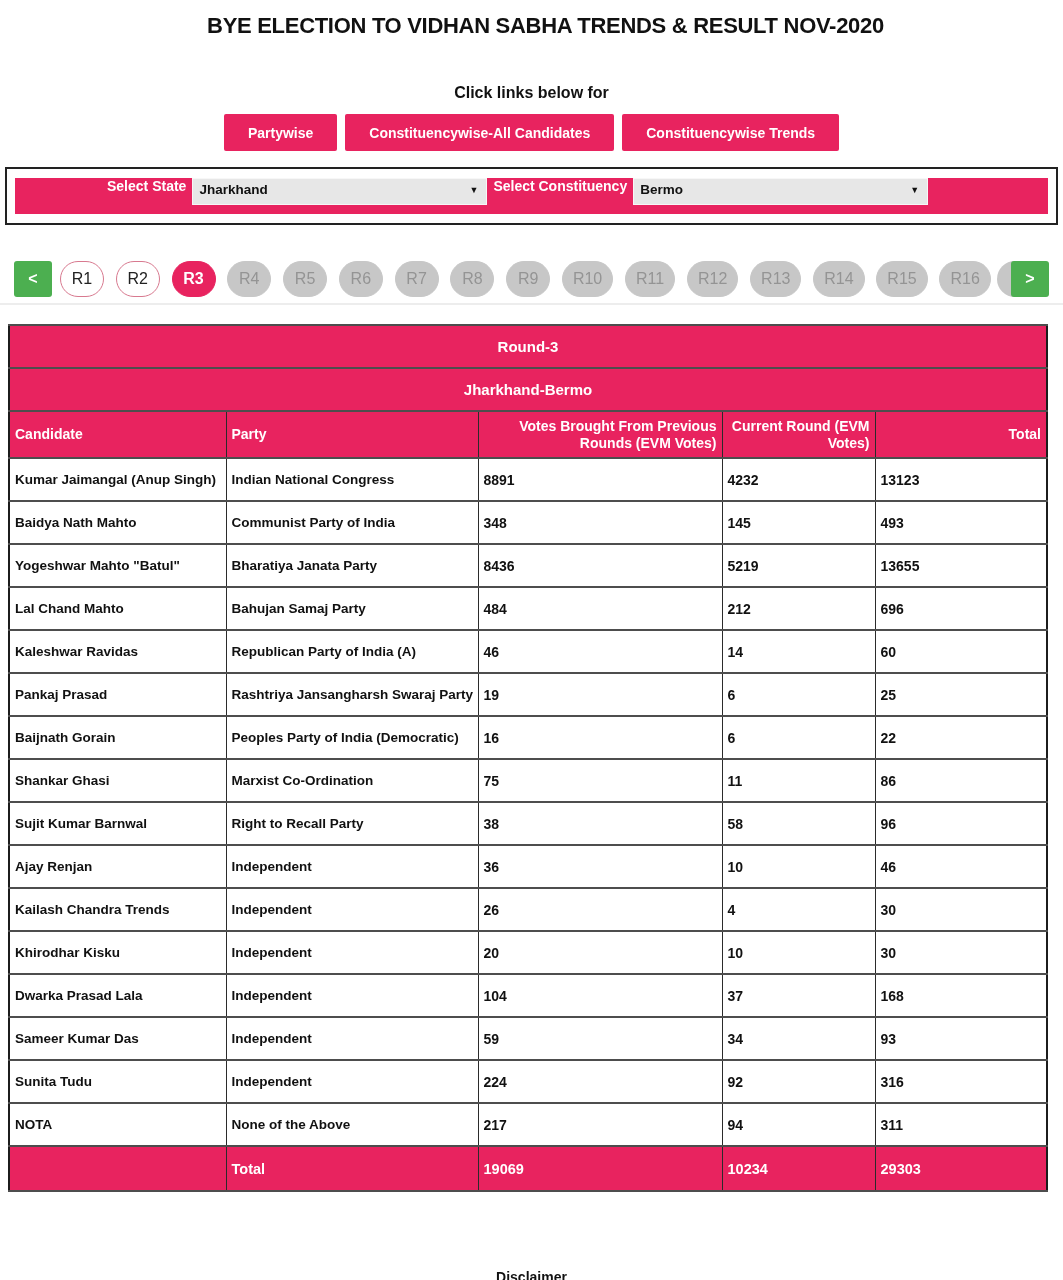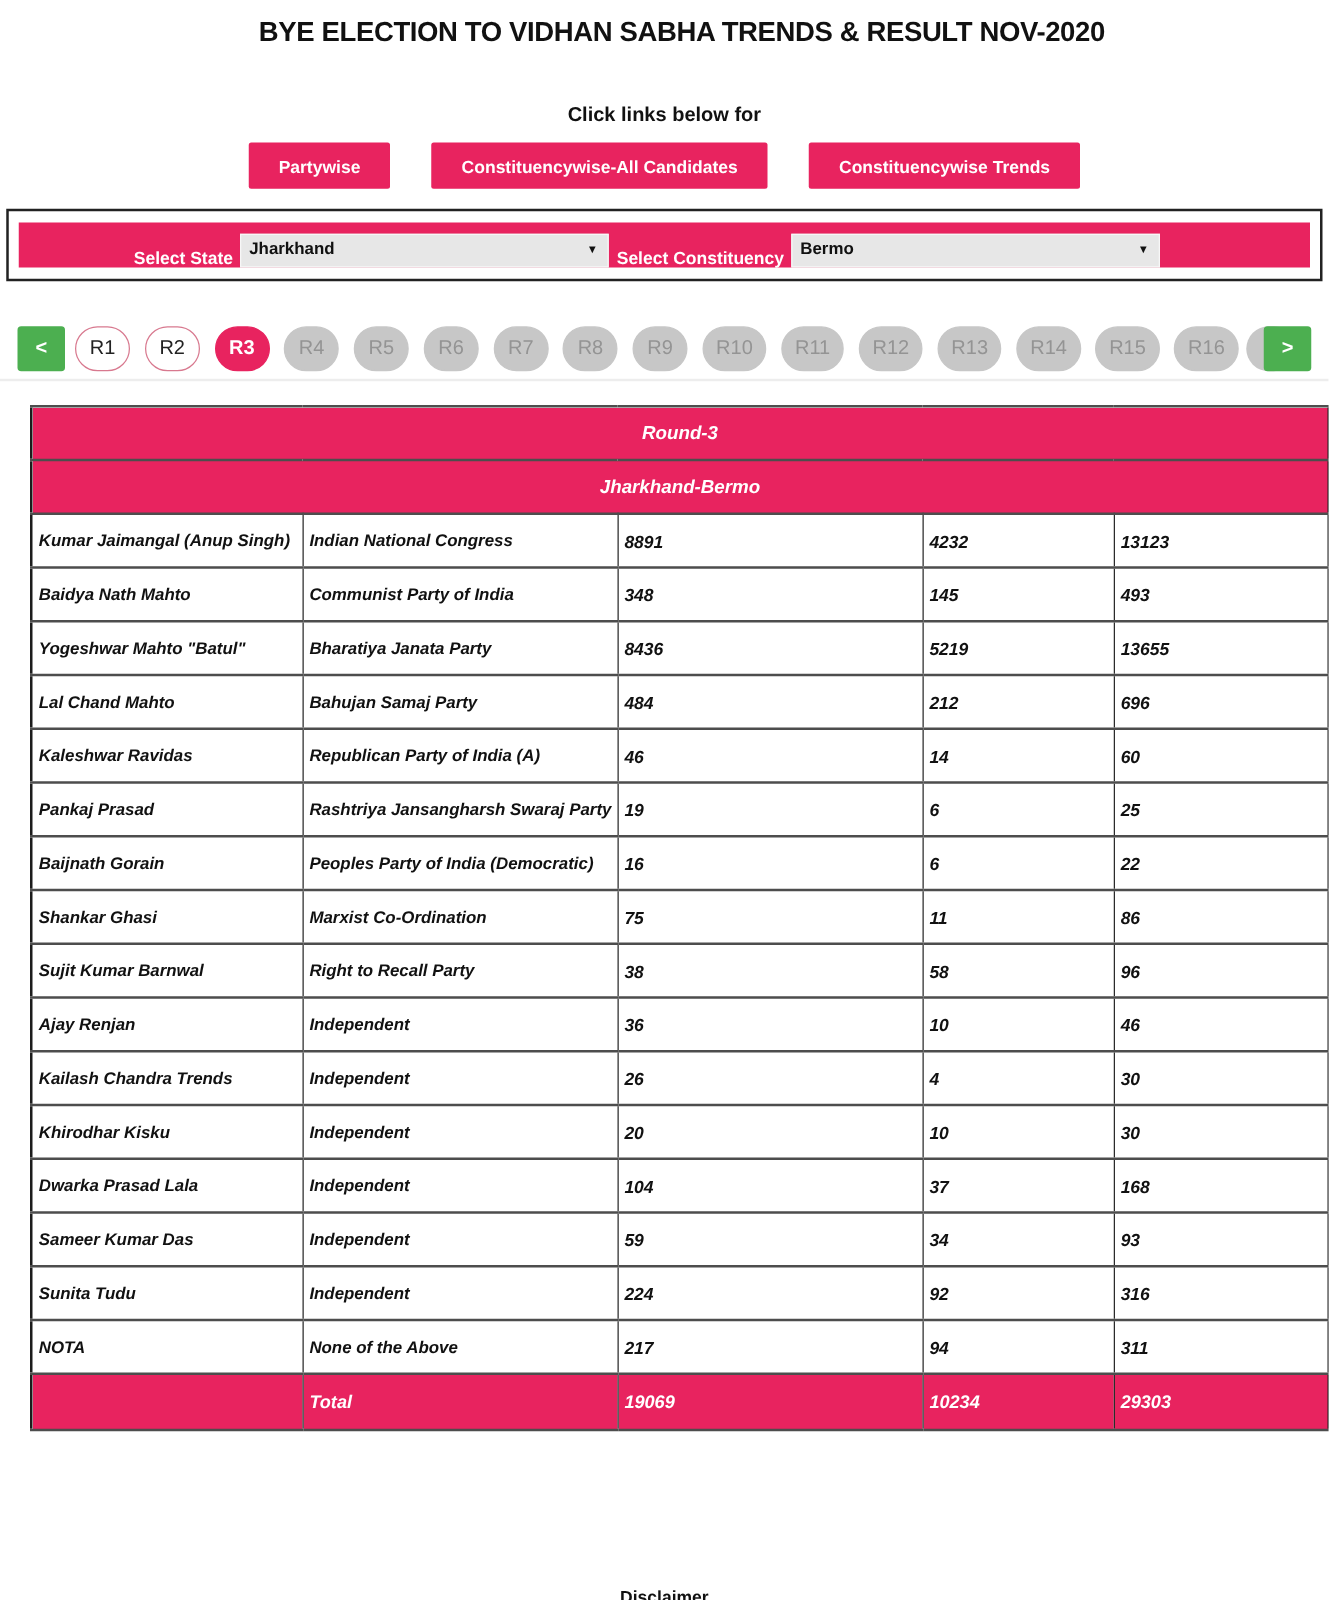--- a/index.html
+++ b/index.html
@@ -18,34 +18,34 @@
 
   
   .page-title{
     margin-top:14px;text-align:center;font-size:22px;line-height:24px;
     font-weight:700;color:#111;letter-spacing:-0.3px;padding-left:28px;
   }
   .subtitle{
     margin-top:46px;text-align:center;font-size:16px;font-weight:700;color:#111;
   }
   .link-buttons{
-    margin-top:12px;display:flex;justify-content:center;gap:33px;
+    margin-top:12px;display:flex;justify-content:center;gap:8px;
   }
   .link-btn{
     background:var(--pink);color:#fff;border:none;cursor:pointer;
     font-family:"Liberation Sans",sans-serif;
     font-size:14px;font-weight:700;height:37px;padding:0 24px;border-radius:2px;
   }
 
   
   .filter-box{
     margin:16px 5px 0 5px;border:2px solid var(--dark-border);padding:9px 8px;background:#fff;
   }
   .filter-bar{
-    background:var(--pink);height:36px;display:flex;align-items:flex-end;padding-left:92px;
+    background:var(--pink);height:36px;display:flex;align-items:flex-start;padding-left:92px;
   }
   .filter-label{color:#fff;font-size:14px;font-weight:700;margin-right:6px;white-space:nowrap;}
   .select{
     width:295px;height:27px;background:#e7e7e7;border:1px solid #f7f7f7;
     display:flex;align-items:center;justify-content:space-between;
     padding:0 8px 4px 6px;margin-right:6px;cursor:pointer;
   }
   .select .value{font-size:13.5px;font-weight:700;color:#111;}
   .select .caret{font-size:9px;color:#111;}
 
@@ -68,23 +68,22 @@
   .state-inactive{background:var(--gray-pill);border:1px solid var(--gray-pill);color:var(--gray-pill-text);font-weight:400;}
   .round-pill-partial{
     width:40px;height:36px;border-radius:20px;background:var(--gray-pill);
     flex:0 0 auto;margin-left:-2px;margin-right:-34px;z-index:1;
   }
 
   .soft-rule{margin-top:6px;height:2px;background:#ededed;}
 
   
   table.results{
-    margin:19px 13px 0 24px;width:1038px;border-collapse:collapse;table-layout:fixed;
+    margin:19px 13px 0 8px;width:1038px;border-collapse:collapse;table-layout:fixed;
     border:2px solid #1c1c1c;
-    font-style:italic;
   }
   table.results td,table.results th{
     border:1px solid var(--cell-border);border-top:2px solid var(--row-border);
     border-bottom:2px solid var(--row-border);
     font-size:13.5px;font-weight:700;color:#111;overflow:hidden;white-space:nowrap;
     padding:0 5px;vertical-align:middle;text-align:left;
   }
   tr.row-title td,tr.row-region td{
     background:var(--pink);color:#fff;text-align:center;font-size:15px;height:43px;
   }
@@ -169,20 +168,27 @@
         <col style="width:153px">
         <col style="width:172px">
     </colgroup>
     <tbody>
       <tr class="row-title">
         <td colspan="5">Round-3</td>
       </tr>
       <tr class="row-region">
         <td colspan="5">Jharkhand-Bermo</td>
       </tr>
+      <tr class="row-cols">
+        <th>Candidate</th>
+        <th>Party</th>
+        <th class="num">Votes Brought From Previous Rounds (EVM Votes)</th>
+        <th class="num">Current Round (EVM Votes)</th>
+        <th class="num">Total</th>
+      </tr>
 
       <tr class="data-row">
     <td>Kumar Jaimangal (Anup Singh)</td>
     <td>Indian National Congress</td>
     <td class="num">8891</td>
     <td class="num">4232</td>
     <td class="num">13123</td>
   </tr>
         <tr class="data-row">
     <td>Baidya Nath Mahto</td>

